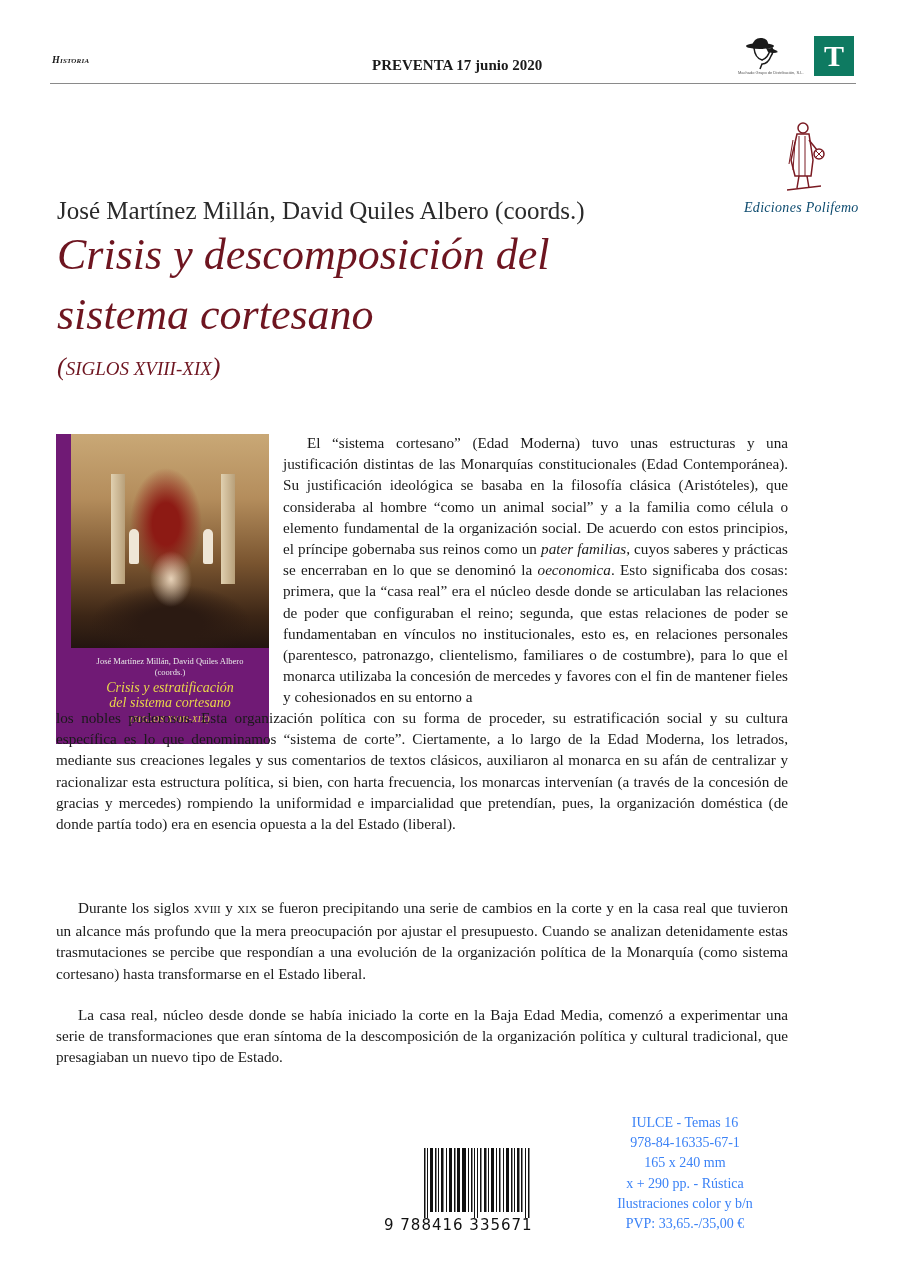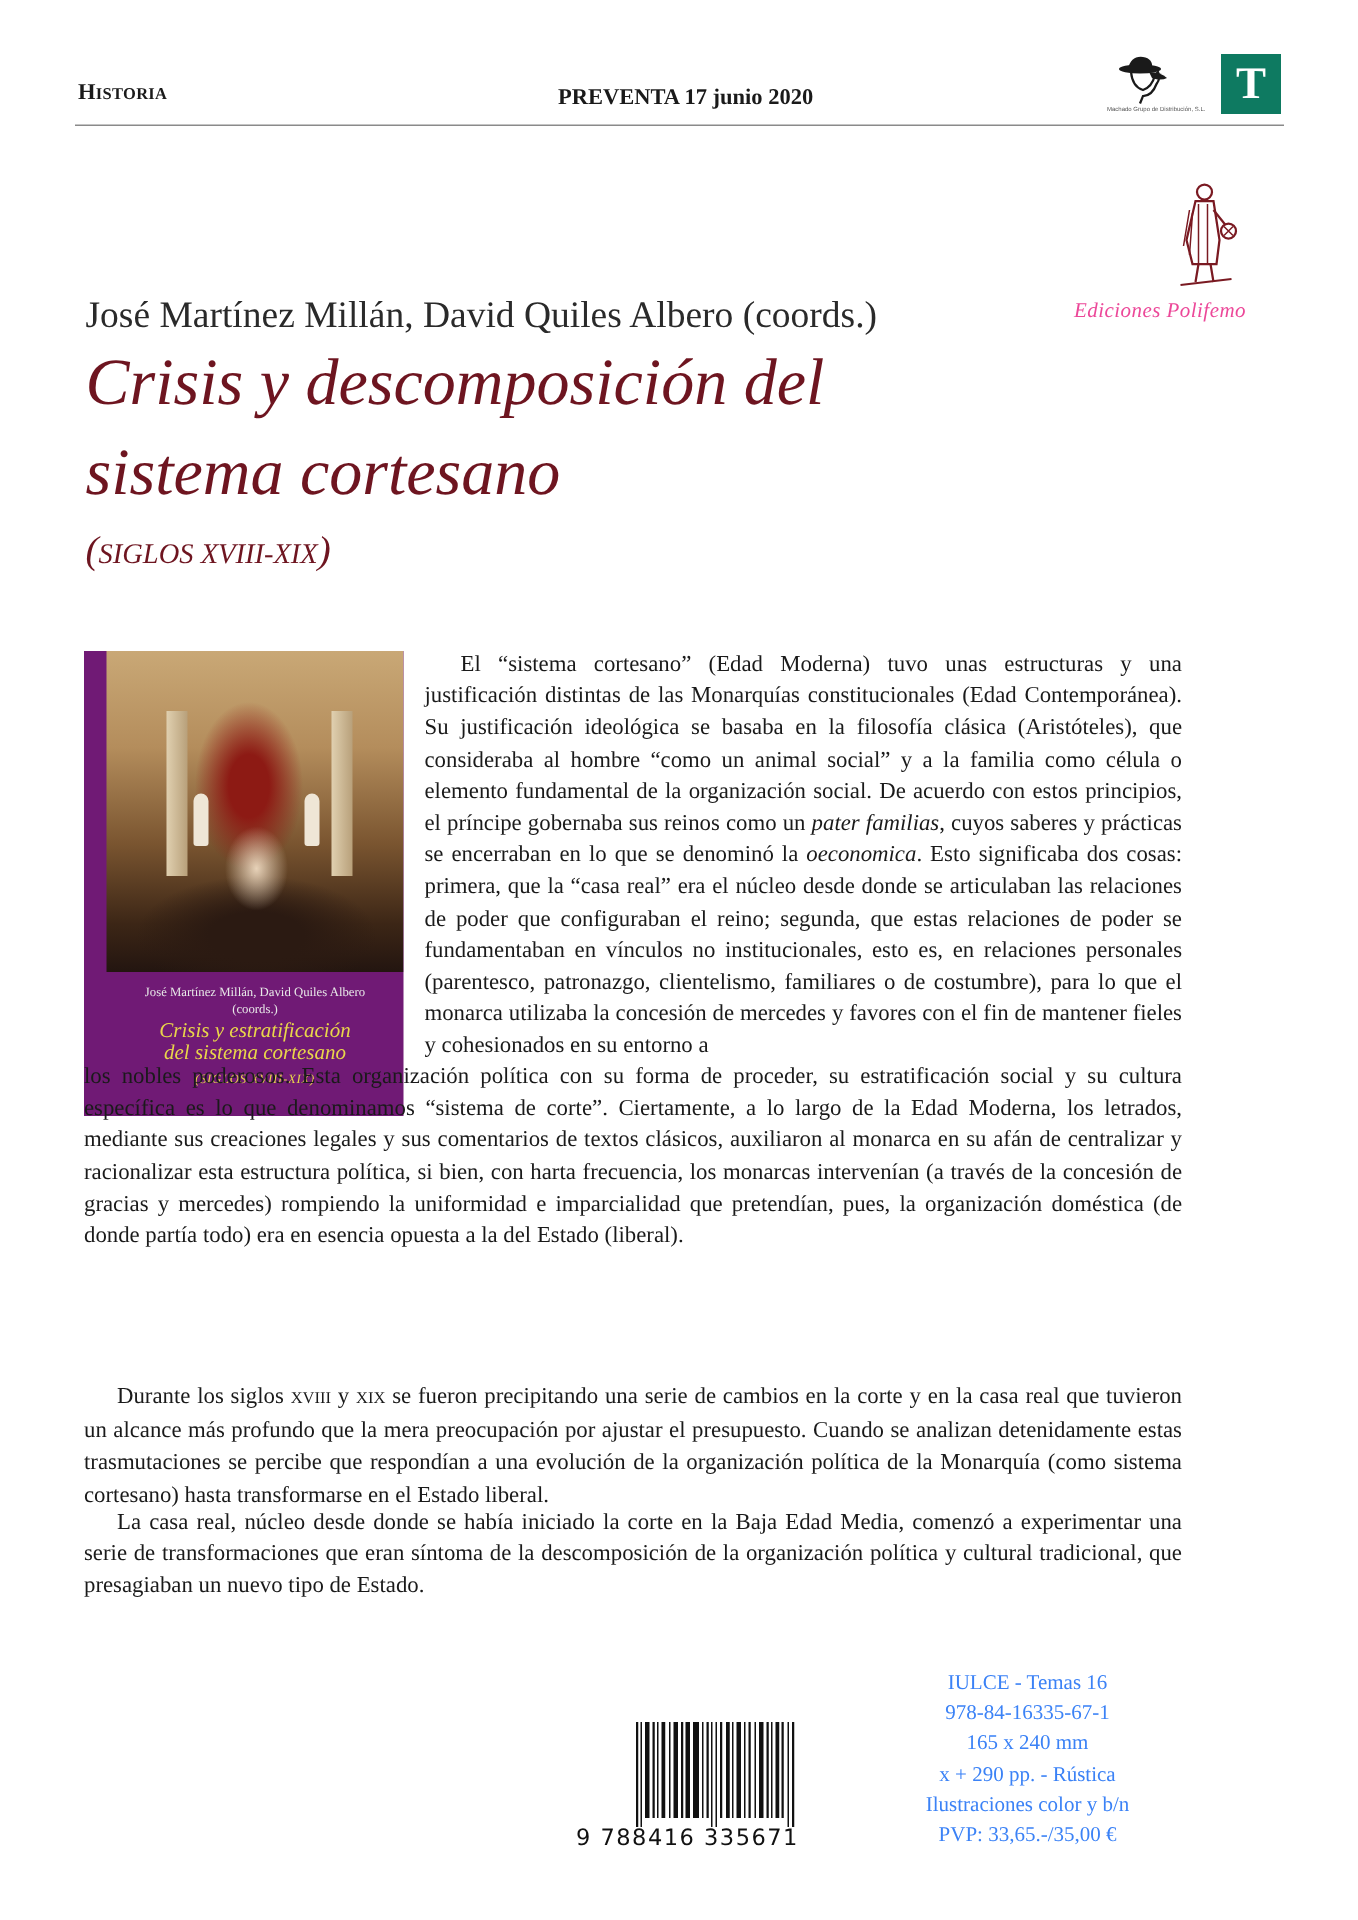--- a/index.html
+++ b/index.html
@@ -1,25 +1,25 @@
 <!DOCTYPE html>
 <html><head>
   <meta charset="utf-8">
   <style>
     html, body { margin:0; padding:0; background:#ffffff; }
     body { width:905px; height:1280px; position:relative; overflow:hidden; font-family:"DejaVu Serif", serif; color:#1a1a1a; }
     .abs { position:absolute; }
-    .hdr-section { left:52px; top:54px; font-family:"Liberation Serif", serif; font-weight:bold; font-size:15px; letter-spacing:0.2px; font-variant:small-caps; }
+    .hdr-section { left:52px; top:54px; font-family:"Liberation Serif", serif; font-weight:bold; font-size:10px; letter-spacing:0.2px; font-variant:small-caps;font-style:italic; }
     .hdr-date { left:372px; top:57px; font-family:"Liberation Serif", serif; font-weight:bold; font-size:15px; }
     .hdr-rule { left:50px; top:83px; width:806px; height:1px; background:#8a8a8a; }
     .dist-logo { left:738px; top:36px; width:62px; height:42px; }
     .dist-label { position:absolute; left:0; top:34px; width:64px; font-family:"Liberation Sans", sans-serif; font-size:4px; color:#555; text-align:center; white-space:nowrap; }
     .t-logo { left:814px; top:36px; width:40px; height:40px; background:#0e7a61; color:#fff; font-family:"Liberation Serif", serif; font-weight:bold; font-size:30px; line-height:40px; text-align:center; }
     .pub-logo { left:781px; top:120px; width:50px; height:72px; }
-    .pub-name { left:716px; top:200px; font-family:"Liberation Serif", serif; font-style:italic; font-size:14px; color:#ec4899; letter-spacing:0.3px; }
+    .pub-name { left:744px; top:200px; font-family:"Liberation Serif", serif; font-style:italic; font-size:14px; color:#0c4a6e; letter-spacing:0.3px; }
     .authors { left:57px; top:177px; font-family:"Liberation Serif", serif; font-size:25px; color:#2a2a2a;margin-top:20px; }
     .title { left:57px; top:225px; font-family:"Liberation Serif", serif; font-style:italic; font-size:44px; color:#6e1520; line-height:60px; width:640px; }
     .subtitle { left:57px; top:352px; font-family:"Liberation Serif", serif; font-style:italic; font-size:26px; color:#6e1520; }
     .subtitle .sc { font-size:19px; }
     .cover { left:56px; top:434px; width:213px; height:310px; background:#701a75; overflow:hidden; }
     .cover-painting { position:absolute; left:15px; top:0; width:198px; height:214px;
       background:
         radial-gradient(ellipse 30px 40px at 100px 145px, rgba(245,225,200,0.9), rgba(245,225,200,0) 70%),
         radial-gradient(ellipse 45px 70px at 95px 90px, #8d1a14 30%, rgba(141,26,20,0) 80%),
         radial-gradient(ellipse 80px 40px at 100px 190px, #2b1a12 40%, rgba(43,26,18,0) 100%),
@@ -28,21 +28,21 @@
     .cover-painting .col1 { position:absolute; left:40px; top:40px; width:14px; height:110px; background:linear-gradient(90deg,#e0d0b0,#b8a07a); }
     .cover-painting .col2 { position:absolute; left:150px; top:40px; width:14px; height:110px; background:linear-gradient(90deg,#e0d0b0,#b8a07a); }
     .cover-painting .statue1 { position:absolute; left:58px; top:95px; width:10px; height:35px; background:#efe6d6; border-radius:5px 5px 2px 2px; }
     .cover-painting .statue2 { position:absolute; left:132px; top:95px; width:10px; height:35px; background:#efe6d6; border-radius:5px 5px 2px 2px; }
     .cover-authors { position:absolute; left:15px; top:222px; width:198px; text-align:center; font-family:"Liberation Serif", serif; font-size:8.5px; color:#e8e8e8; line-height:11px; }
     .cover-title { position:absolute; left:15px; top:246px; width:198px; text-align:center; font-family:"Liberation Serif", serif; font-style:italic; font-size:14px; color:#e9d64a; line-height:15px; }
     .cover-sub { position:absolute; left:15px; top:280px; width:198px; text-align:center; font-family:"Liberation Serif", serif; font-style:italic; font-size:8.5px; color:#e9d64a; letter-spacing:0.5px; }
     .body-text { font-family:"Liberation Serif", serif; font-size:15.2px; line-height:21.2px; text-align:justify; color:#1a1a1a; }
     .p1a { left:283px; top:432px; width:505px; text-indent:24px; }
     .p1b { left:56px; top:707px; width:732px; }
-    .p2 { left:56px; top:897px; width:732px; text-indent:22px;margin-top:23px; }
+    .p2 { left:56px; top:897px; width:732px; text-indent:22px; }
     .p3 { left:56px; top:1004px; width:732px; text-indent:22px; }
     .p2 .sc { font-size:11px; }
     .barcode { left:376px; top:1148px; width:108px; height:86px;margin-left:48px; }
     .barcode-digits { position:absolute; left:-40px; top:68px; width:150px; font-family:"DejaVu Sans", sans-serif; font-size:15px; letter-spacing:1px; color:#111; white-space:nowrap; }
     .info { left:580px; top:1113px; width:210px; text-align:center; font-family:"Liberation Serif", serif; font-size:14px; line-height:20.2px; color:#3b82f6; }
   </style>
 </head>
 <body>
 
 <div class="abs hdr-section">Historia</div>

